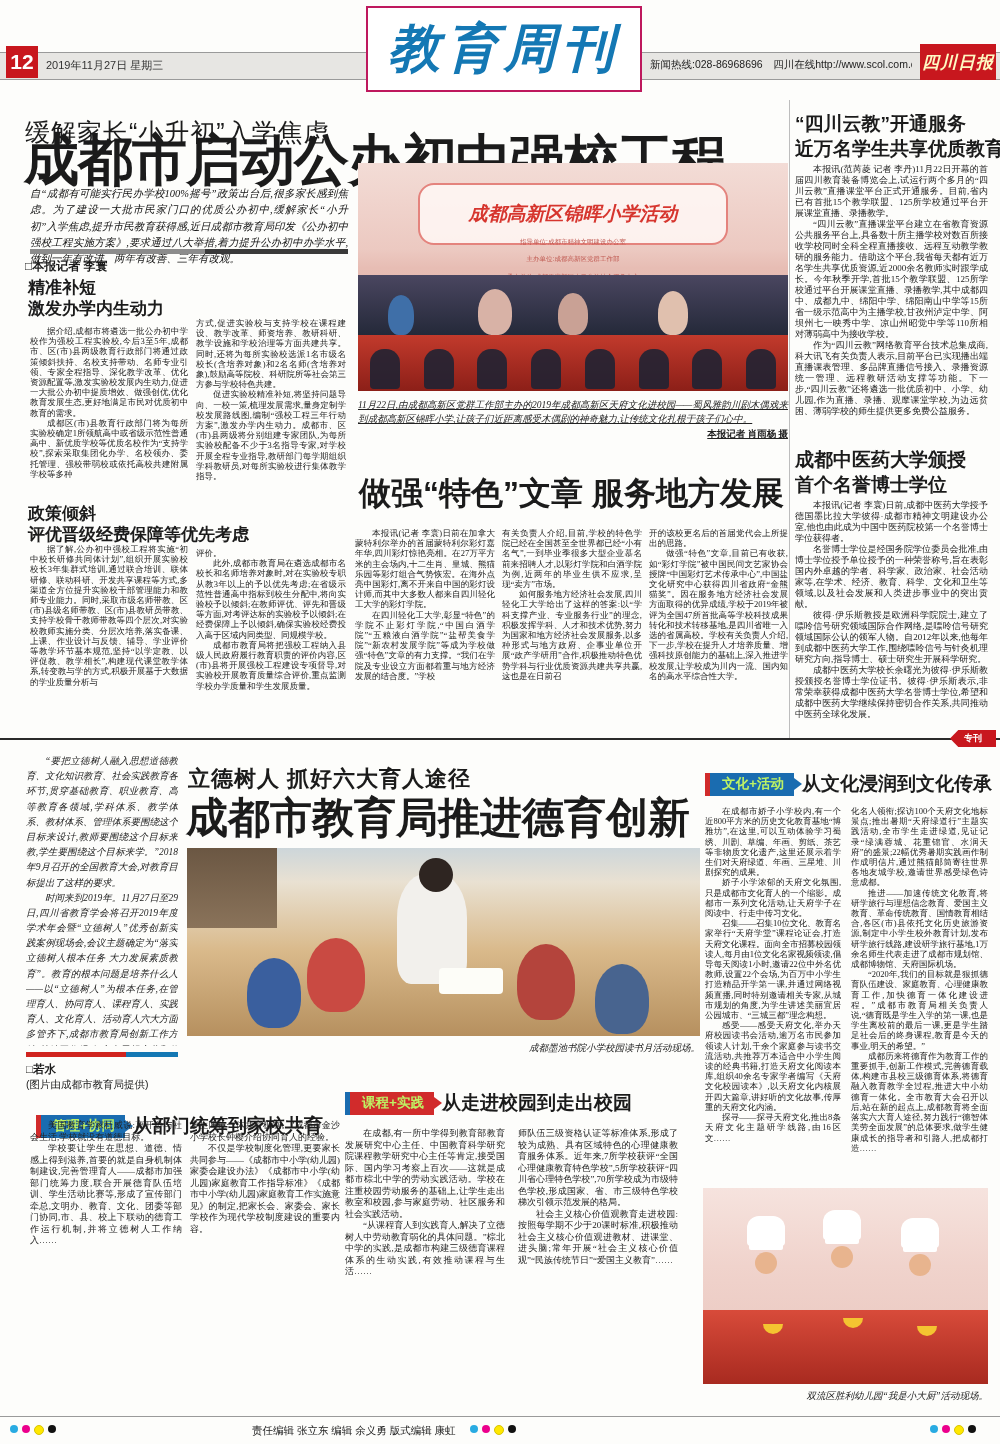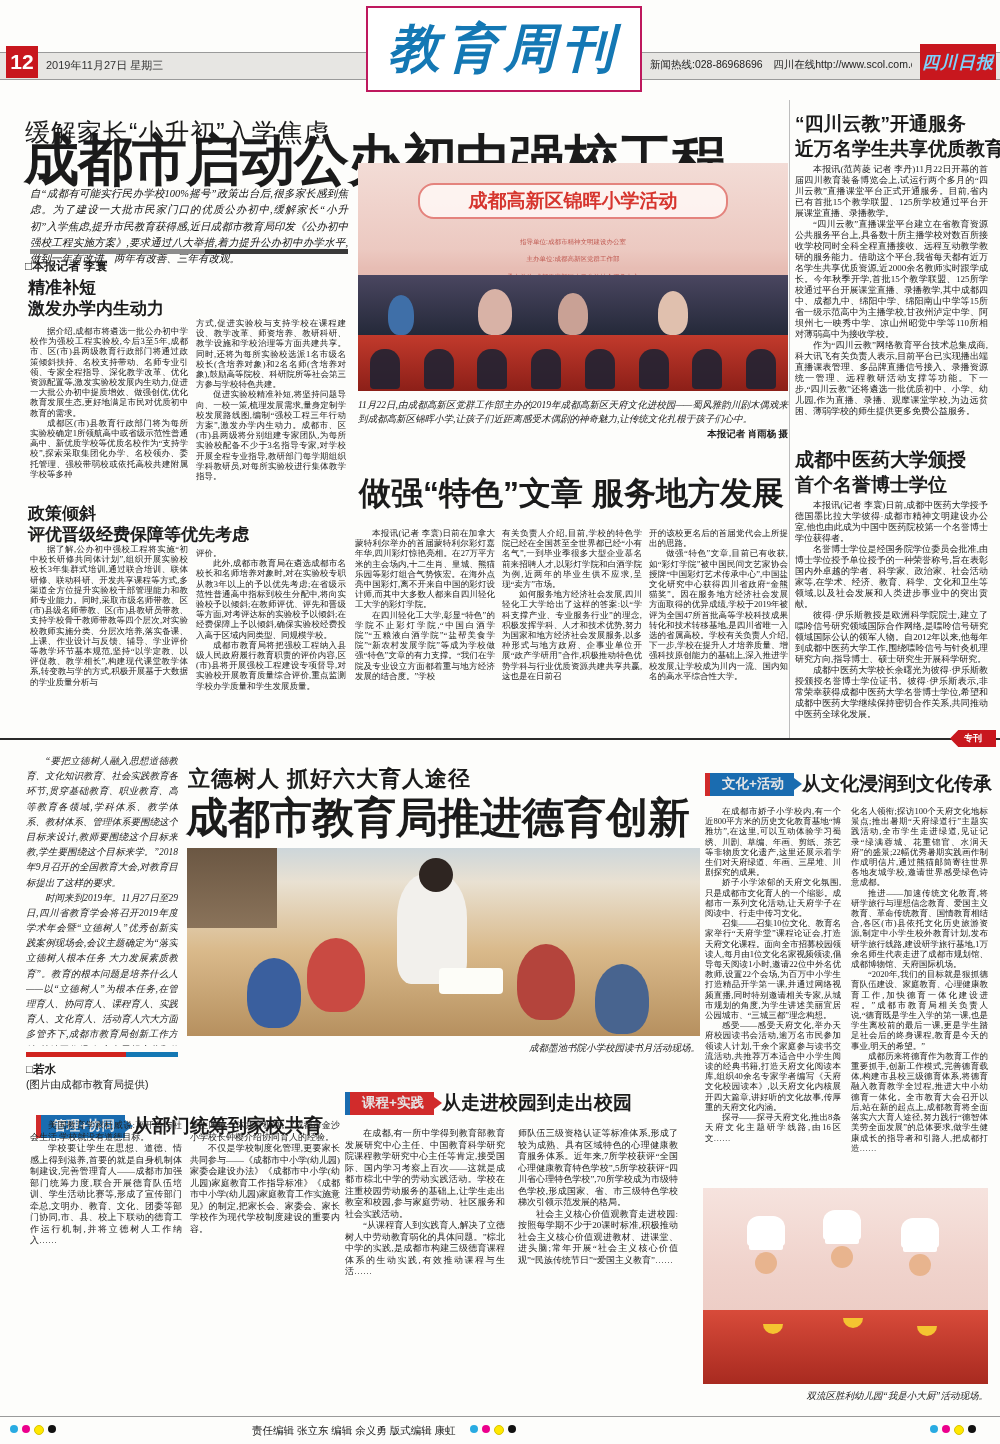--- a/index.html
+++ b/index.html
@@ -8,45 +8,45 @@
   .abs{position:absolute;}
   
   .hdr-bar{left:0;right:0;top:52px;height:26px;background:#e7e6e3;border-top:1px solid #9a9a9a;border-bottom:1px solid #9a9a9a;}
   .pagenum{left:6px;top:46px;width:32px;height:32px;background:#c8171e;color:#fff;font-weight:bold;font-size:21px;
            display:flex;align-items:center;justify-content:center;}
   .date{left:46px;top:58px;font-size:11px;color:#333;}
   .mastbox{left:366px;top:6px;width:272px;height:82px;background:#fff;border:2px solid #be185d;
            display:flex;align-items:center;justify-content:center;font-style:italic;}
   .masttxt{color:#1478b4;font-size:52px;font-weight:900;letter-spacing:6px;white-space:nowrap;}
   .hotline{left:650px;top:58px;width:262px;font-size:10.5px;color:#222;white-space:nowrap;overflow:hidden;}
-  .logo{left:920px;top:44px;width:76px;height:36px;background:#c8171e;color:#7dd3fc;font:italic bold 17px "Liberation Serif",serif;
+  .logo{left:920px;top:44px;width:76px;height:36px;background:#c8171e;color:#fef9c3;font:italic bold 17px "Liberation Serif",serif;
         display:flex;align-items:center;justify-content:center;letter-spacing:1px;}
   
   .kicker1{left:25px;top:116px;font-size:25px;font-weight:normal;letter-spacing:1px;}
   .headline1{left:24px;top:124px;width:762px;font-size:55px;font-weight:900;letter-spacing:-1px;white-space:nowrap;}
   .lead{left:30px;top:186px;width:318px;font:italic 10.5px/1.55 "Liberation Serif",serif;text-align:justify;color:#111;}
   .lead-bar{left:30px;top:249px;width:318px;height:5px;background:linear-gradient(90deg,#8c8c8c 0 55%,#3a3a3a 55% 100%);}
   .byline1{left:25px;top:258px;font-size:12px;font-weight:bold;}
   .sechead{font-size:17px;font-weight:bold;line-height:1.25;}
   .col{font:8.5px/10.2px "Liberation Serif",serif;text-align:justify;overflow:hidden;color:#222;}
   .col p{margin:0;text-indent:2em;}
   .first-flush p:first-child{text-indent:0;}
   .vrule{left:789px;top:100px;height:638px;border-left:1px solid #bdbdbd;}
   
   .photo1{left:358px;top:163px;width:430px;height:228px;overflow:hidden;
           background:linear-gradient(180deg,#f3dcd6 0,#ecc9c1 38%,#e7bdb4 46%,#d9a9a0 100%);}
   .p1-banner{position:absolute;top:20px;left:60px;right:60px;text-align:center;color:#d6352e;font-size:19px;font-weight:bold;
-             border:2px solid #e4837d;border-radius:16px;background:rgba(255,248,246,.85);padding:3px 0;}
+             border:2px solid #e4837d;border-radius:16px;background:rgba(255,248,246,.85);padding:16px 0;font-style:italic;}
   .p1-orgs{position:absolute;top:66px;left:0;right:0;text-align:center;font-size:6.5px;line-height:1.7;color:#c05a52;}
   .p1-stage{position:absolute;top:112px;left:0;right:0;height:62px;background:linear-gradient(180deg,#4a4660,#232838);}
   .p1-carpet{position:absolute;bottom:0;left:0;right:0;height:56px;background:linear-gradient(180deg,#c23a2c,#8c1f18);}
   .fig{position:absolute;border-radius:50% 50% 40% 40%;}
   .crowd{position:absolute;bottom:2px;left:0;right:0;height:46px;display:flex;justify-content:space-around;align-items:flex-end;}
   .crowd span{width:30px;height:40px;border-radius:14px 14px 4px 4px;background:#1d2233;opacity:.88;}
-  .photo-cap{font:italic 9.5px/1.5 "Liberation Serif",serif;text-align:justify;color:#222;}
+  .photo-cap{font:italic 9.5px/1.5 "Liberation Serif",serif;text-align:justify;color:#222;text-decoration:underline;}
   .credit{text-align:right;font-weight:bold;font-style:normal;}
   
   .feat-head{left:355px;top:472px;width:433px;text-align:center;font-size:32px;font-weight:900;white-space:nowrap;}
   
   .rhead{font-size:19px;font-weight:bold;line-height:1.3;white-space:nowrap;}
   .rbody{font:9px/11px "Liberation Serif",serif;text-align:justify;overflow:hidden;color:#222;}
   .rbody p{margin:0;text-indent:2em;}
   
   .bottom-rule{left:0;right:0;top:738px;border-top:2px solid #2a2a2a;}
   .pennant{right:4px;top:730px;width:46px;height:17px;background:#c8171e;color:#fff;font-size:9px;font-weight:bold;
@@ -57,21 +57,21 @@
   .qbyline{left:26px;top:1062px;font-size:11.5px;font-weight:bold;}
   .qnote{left:26px;top:1078px;font-size:10.5px;}
   .kicker2{left:188px;top:764px;font-size:22px;font-weight:bold;letter-spacing:1px;}
   .headline2{left:186px;top:790px;width:514px;font-size:42px;font-weight:900;white-space:nowrap;}
   .photo2{left:187px;top:848px;width:513px;height:188px;overflow:hidden;
           background:linear-gradient(180deg,#cdd6da 0,#e9e1d2 18%,#d9b98a 55%,#b6905f 100%);}
   .shelf{position:absolute;top:0;left:0;width:90px;height:80px;background:linear-gradient(180deg,#6b5743,#8a735a);}
   .cap2{left:330px;top:1042px;width:370px;text-align:right;font:italic 9.5px "Liberation Serif",serif;}
   
   .tagrow{display:flex;align-items:center;gap:8px;}
-  .tag{position:relative;color:#e5e5e5;font-size:13.5px;font-weight:bold;padding:2px 10px 3px 12px;white-space:nowrap;}
+  .tag{position:relative;color:#bef264;font-size:13.5px;font-weight:bold;padding:2px 10px 3px 12px;white-space:nowrap;}
   .tag:after{content:"";position:absolute;right:-8px;top:50%;margin-top:-6px;border-left:8px solid;border-top:6px solid transparent;border-bottom:6px solid transparent;}
   .tag-blue{background:#1a6cb0;border-left:5px solid #d12b2b;}
   .tag-blue:after{border-left-color:#1a6cb0;}
   .tag-red{background:#d12b2b;border-left:5px solid #1a6cb0;}
   .tag-red:after{border-left-color:#d12b2b;}
   .sectitle{font-size:19px;font-weight:bold;white-space:nowrap;}
   
   .photo3{left:703px;top:1188px;width:285px;height:196px;overflow:hidden;
           background:linear-gradient(180deg,#f6e3de 0,#f0d3cc 40%,#e8c4bc 100%);}
   .table-band{position:absolute;bottom:0;left:0;right:0;height:74px;background:linear-gradient(180deg,#d84b3a,#a82a20);}

